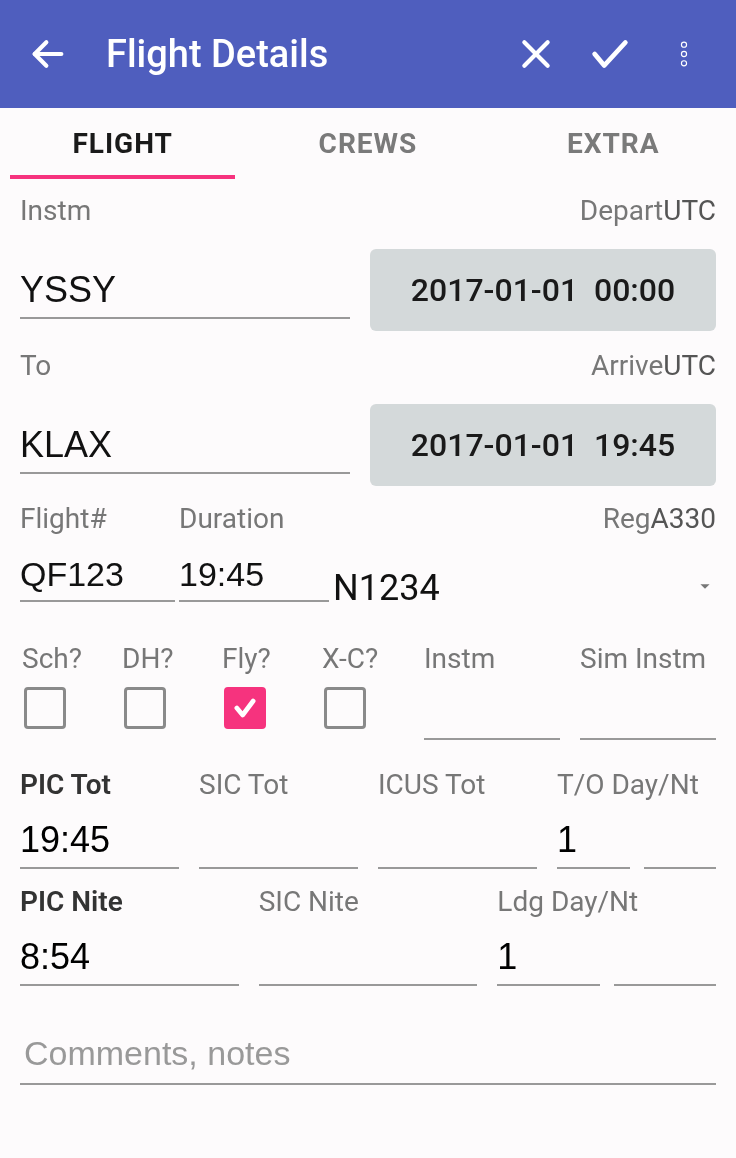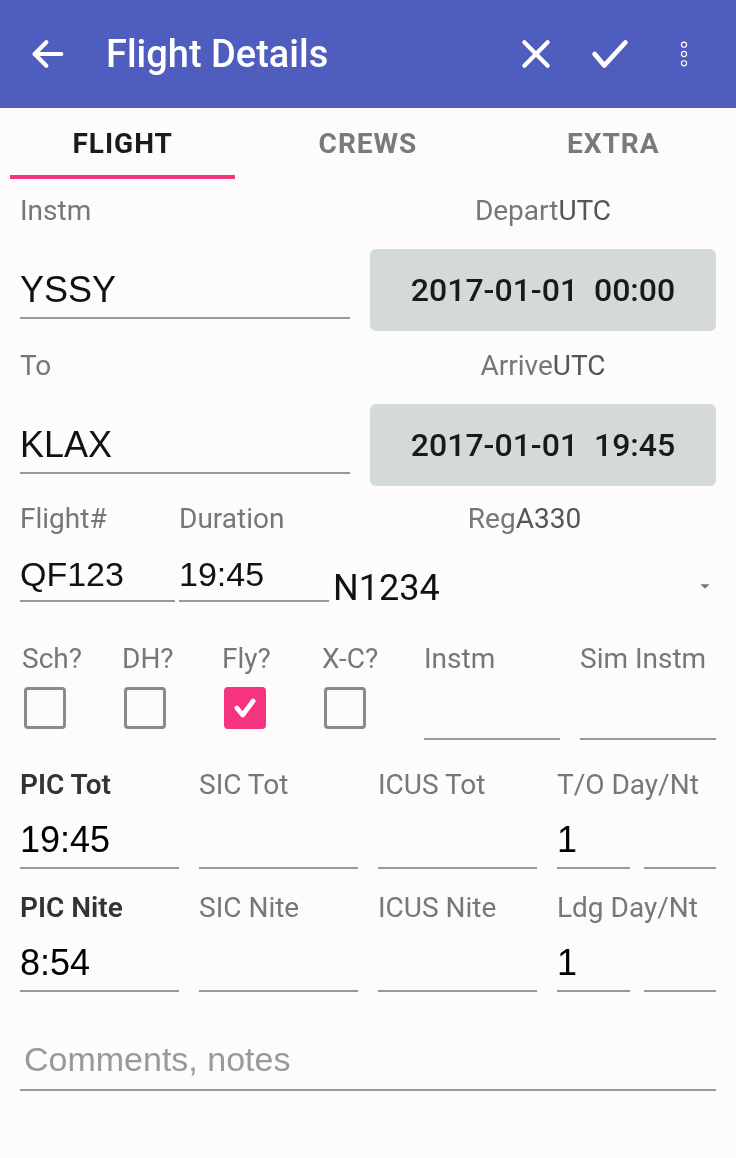--- a/index.html
+++ b/index.html
@@ -37,21 +37,21 @@
 
 .content { padding: 14px 20px; }
 
 .label { font-size: 28px; color: #777; font-weight: 400; }
 .label.bold { font-weight: 600; color: #333; }
 
 .row1 { display: flex; gap: 20px; margin-bottom: 10px; }
 .col-left { flex: 0 0 330px; }
 .col-right { flex: 1; }
 
-.dlabelrow { display: flex; justify-content: center; align-items: center; margin-bottom: 12px; }
+.dlabelrow { display: flex; justify-content: flex-end; align-items: center; margin-bottom: 12px; }
 .utc { font-size: 28px; color: #555; }
 
 .text-input {
   width: 100%;
   border: none;
   border-bottom: 2px solid #999;
   font-size: 36px;
   color: #111;
   padding: 8px 0 6px 0;
   background: transparent;
@@ -290,31 +290,27 @@
     <div class="qcol">
       <span class="label">T/O Day/Nt</span>
       <div class="split">
         <input class="qinput" value="1" style="">
         <input class="qinput" value="" style="">
       </div>
     </div>
   </div>
 
   
-  <div class="row3" style="margin-top:22px;">
+  <div class="row3" style="margin-top:16px;">
     <div class="qcol">
       <span class="label bold">PIC Nite</span>
       <input class="qinput" value="8:54" style="">
     </div>
     <div class="qcol">
       <span class="label">SIC Nite</span>
-      <input class="qinput" value="" style="">
-    </div>
-    <div class="qcol">
-      <span class="label">ICUS Nite</span>
       <input class="qinput" value="" style="">
     </div>
     <div class="qcol">
       <span class="label">Ldg Day/Nt</span>
       <div class="split">
         <input class="qinput" value="1" style="">
         <input class="qinput" value="" style="">
       </div>
     </div>
   </div>

